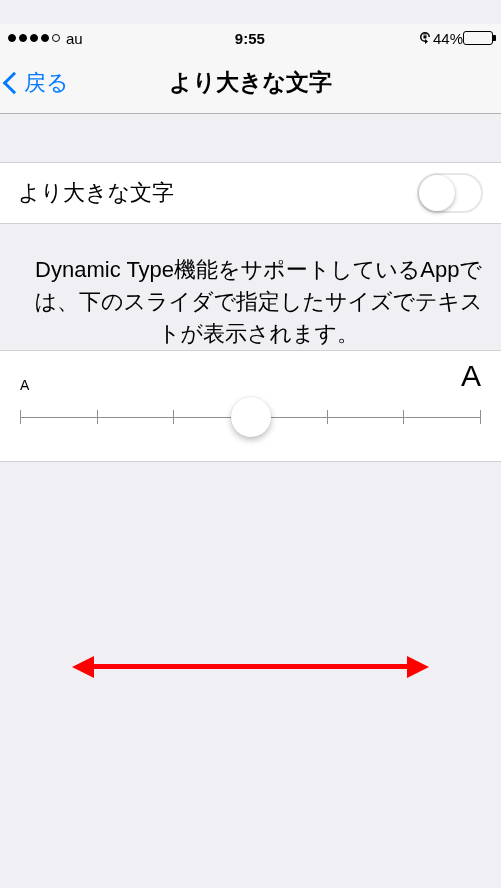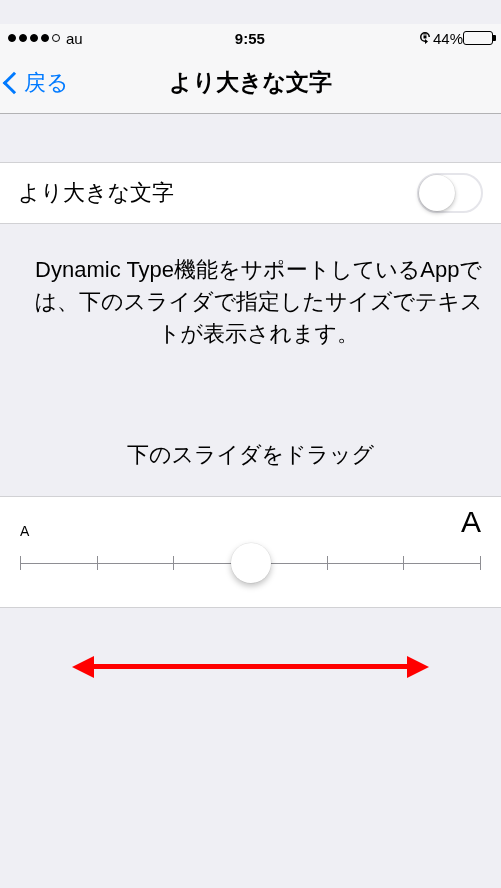--- a/index.html
+++ b/index.html
@@ -219,21 +219,20 @@
 
   <div class="setting-row">
     <span>より大きな文字</span>
     <div class="toggle">
       <div class="toggle-knob"></div>
     </div>
   </div>
 
   <div class="description">Dynamic Type機能をサポートしているAppでは、下のスライダで指定したサイズでテキストが表示されます。</div>
 
-  <div class="drag-hint">下のスライダをドラッグ</div>
 
   <div class="slider-section">
     <div class="slider-labels">
       <span class="small">A</span>
       <span class="large">A</span>
     </div>
     <div class="slider-track-wrap">
       <div class="slider-line"></div>
       <div class="slider-ticks" id="slider-ticks">
           <span class="tick"></span>

